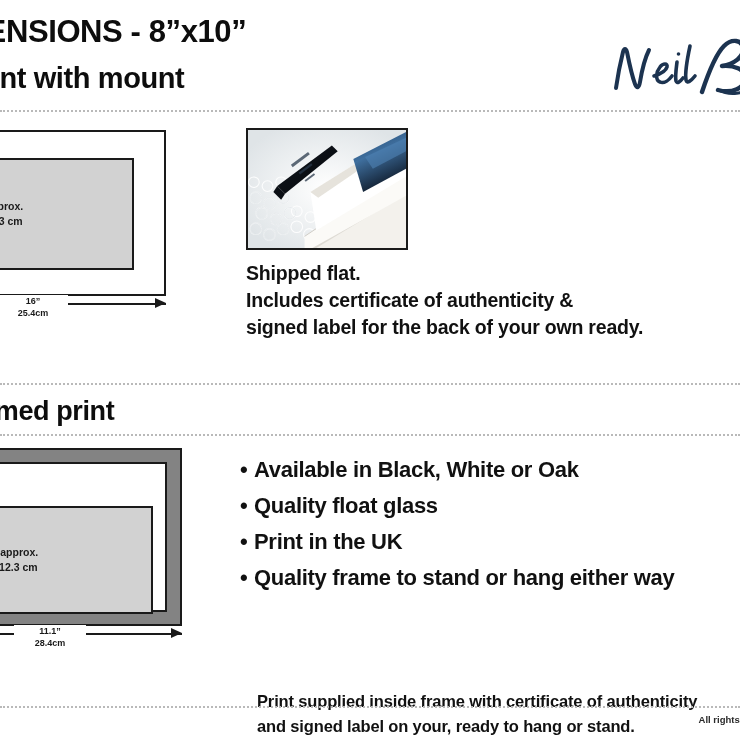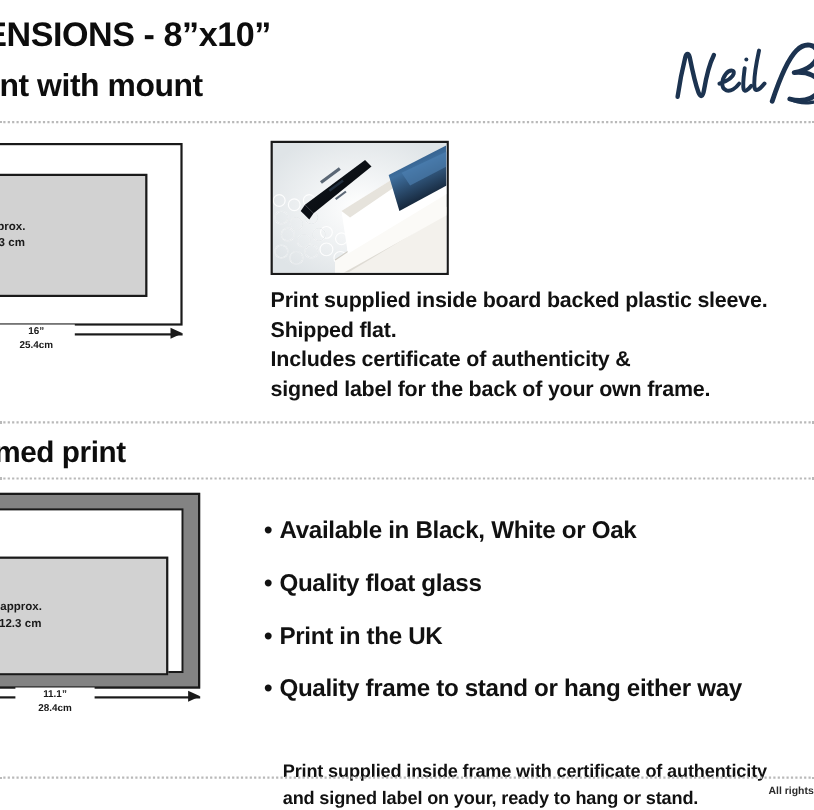--- a/index.html
+++ b/index.html
@@ -201,21 +201,21 @@
     left: 240px; top: 452px;
     font-size: 22px;
     font-weight: 700;
     line-height: 36px;
     letter-spacing: -0.3px;
     color: #111111;
     list-style: none;
     margin: 0;
     padding: 0;
   }
-  #frame-bullets li { white-space: nowrap; margin-top: 12px; }
+  #frame-bullets li { white-space: nowrap; }
   #frame-bullets li::before {
     content: "\2022";
     display: inline-block;
     width: 14px;
     font-weight: 700;
   }
 
   #frame-copy {
     position: absolute;
     left: 257px; top: 641px;
@@ -360,24 +360,23 @@
     <polygon points="30,58 38,66 34,72 26,64" fill="#0a0e14"></polygon>
     <g fill="#2a3a4c" opacity="0.75">
       <rect x="44" y="36" width="22" height="3" transform="rotate(-37 44 36)"></rect>
       <rect x="52" y="44" width="16" height="2.4" transform="rotate(-37 52 44)"></rect>
       <rect x="58" y="52" width="12" height="2" transform="rotate(-37 58 52)"></rect>
     </g>
   </svg>
 </div>
 
 <div class="body-copy" id="mount-copy">
-  <p>Print supplied inside board backed plastic sleeve.</p>
   <p>Shipped flat.</p>
   <p>Includes certificate of authenticity &amp;</p>
-  <p>signed label for the back of your own frame.</p>
+  <p>signed label for the back of your own ready.</p>
 </div>
 
 <div class="sep" id="sep-2"></div>
 
 <div class="section-heading" id="heading-framed">Framed print</div>
 
 <div class="sep" id="sep-3"></div>
 
 <div class="diagram" id="frame-diagram">
   <div class="frame-moulding">

